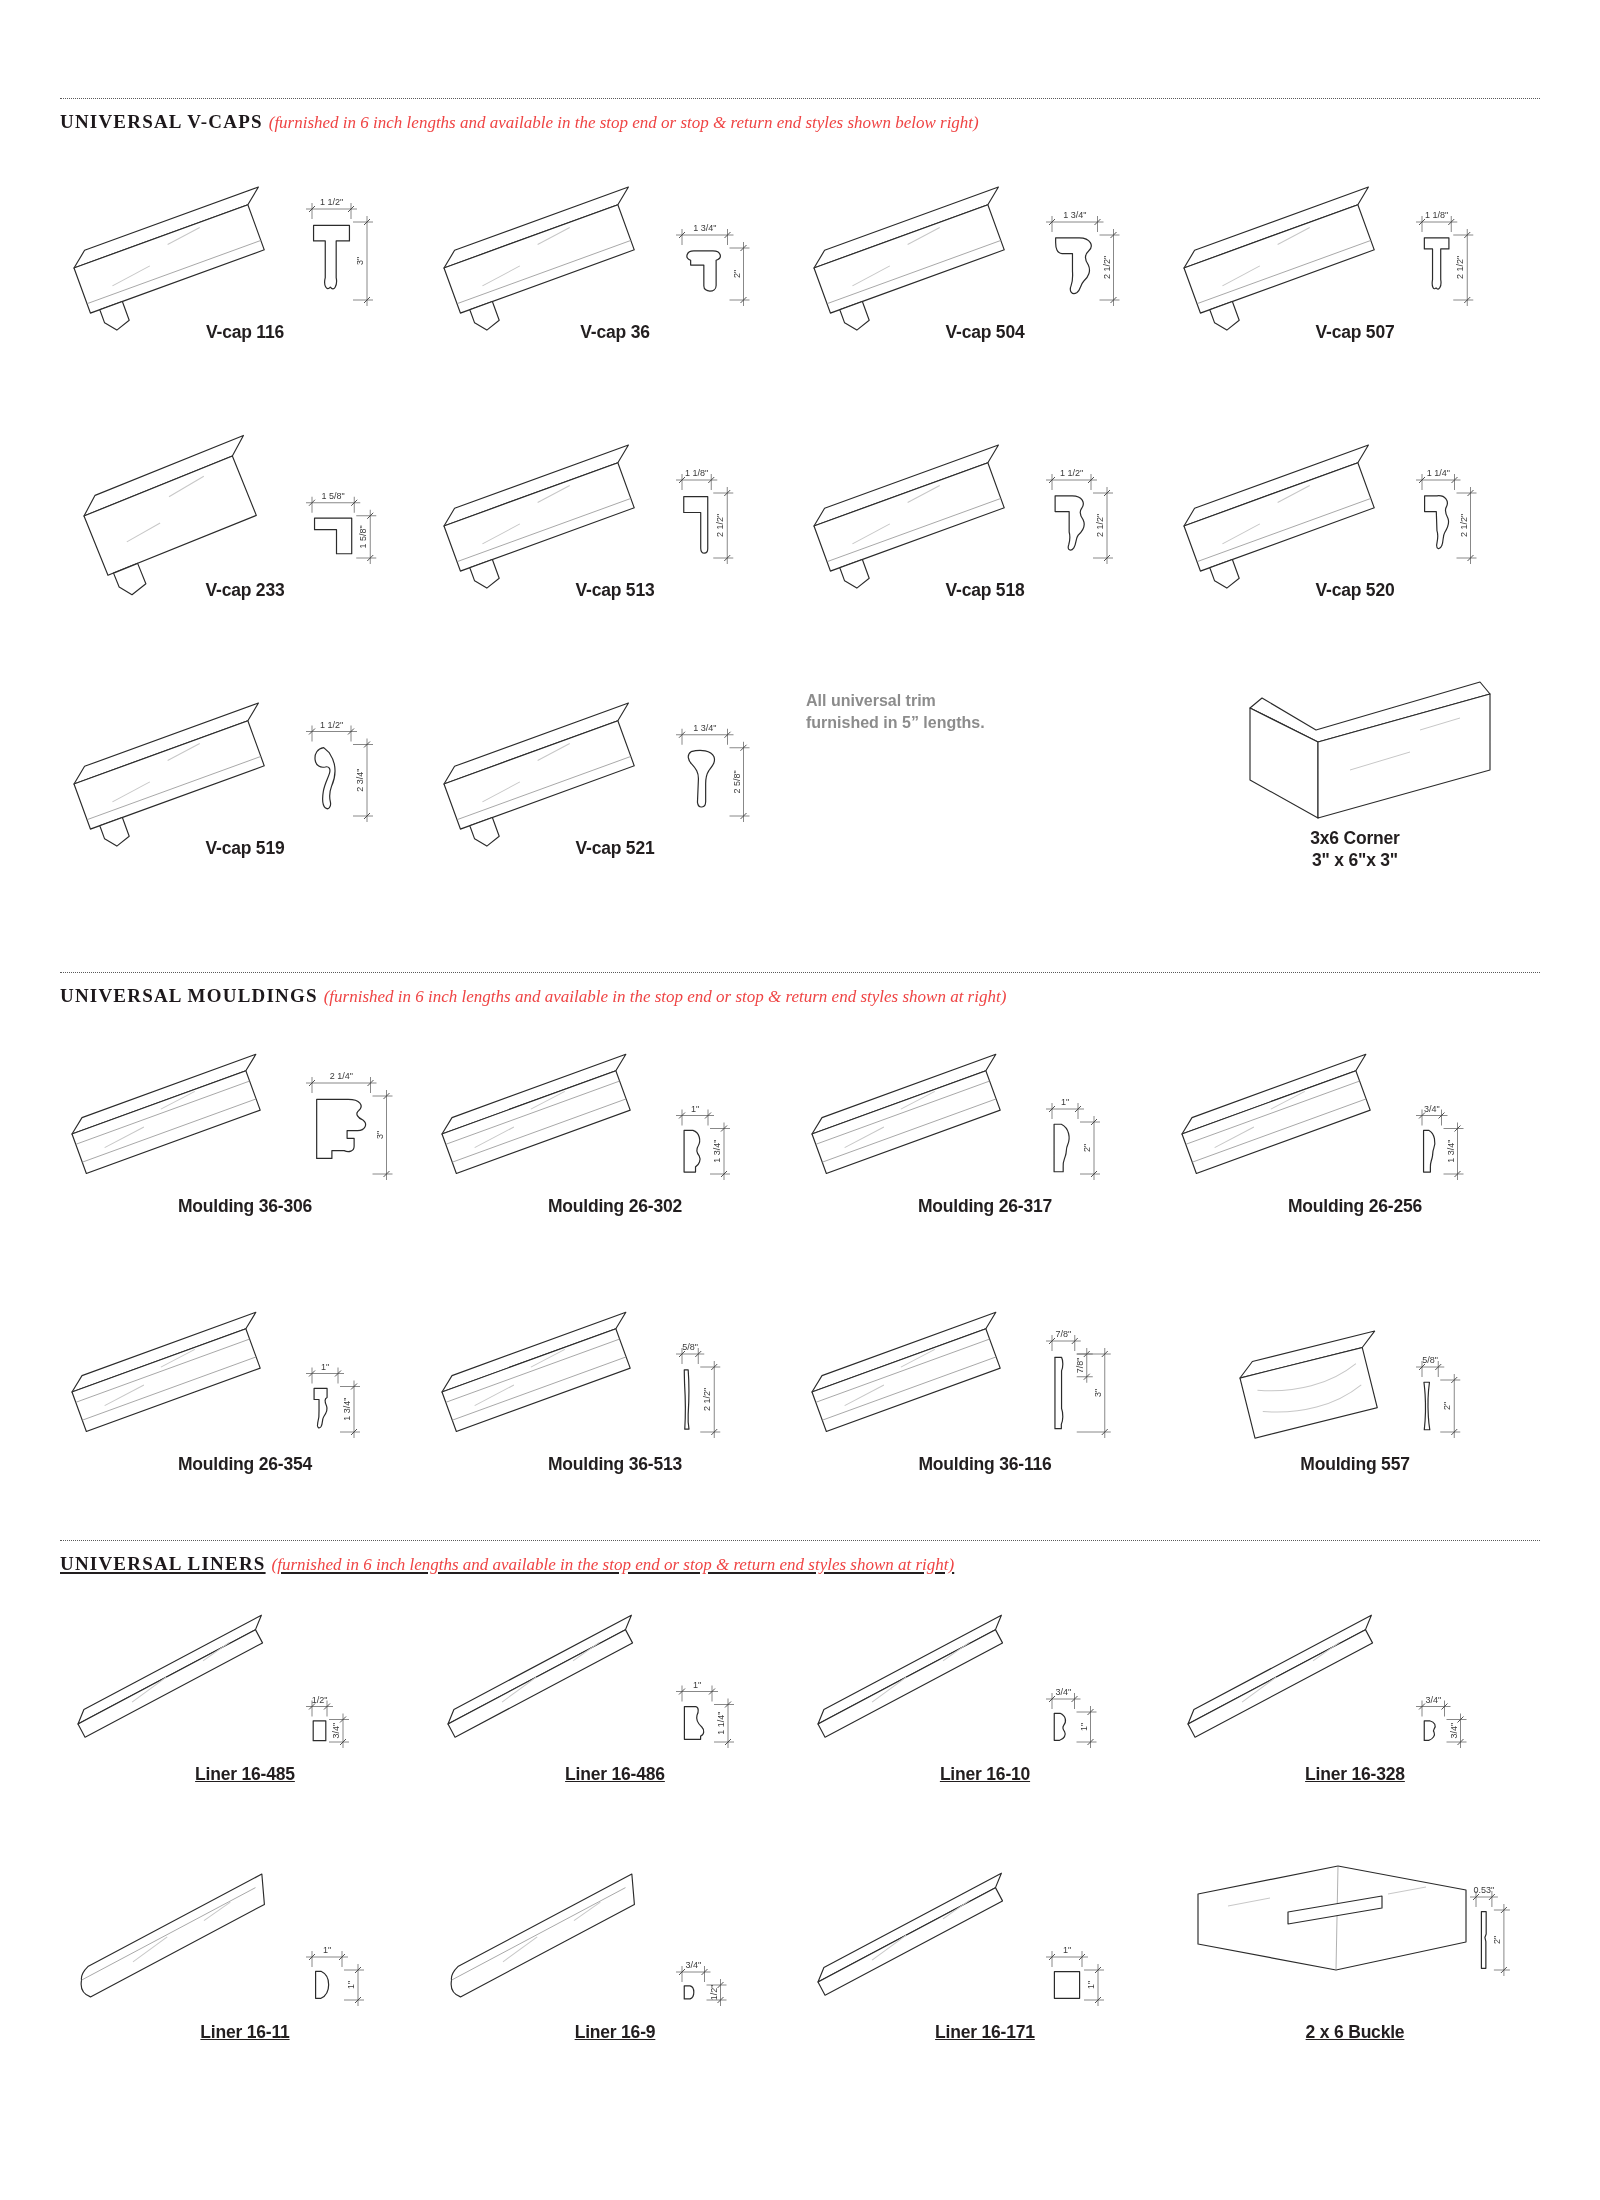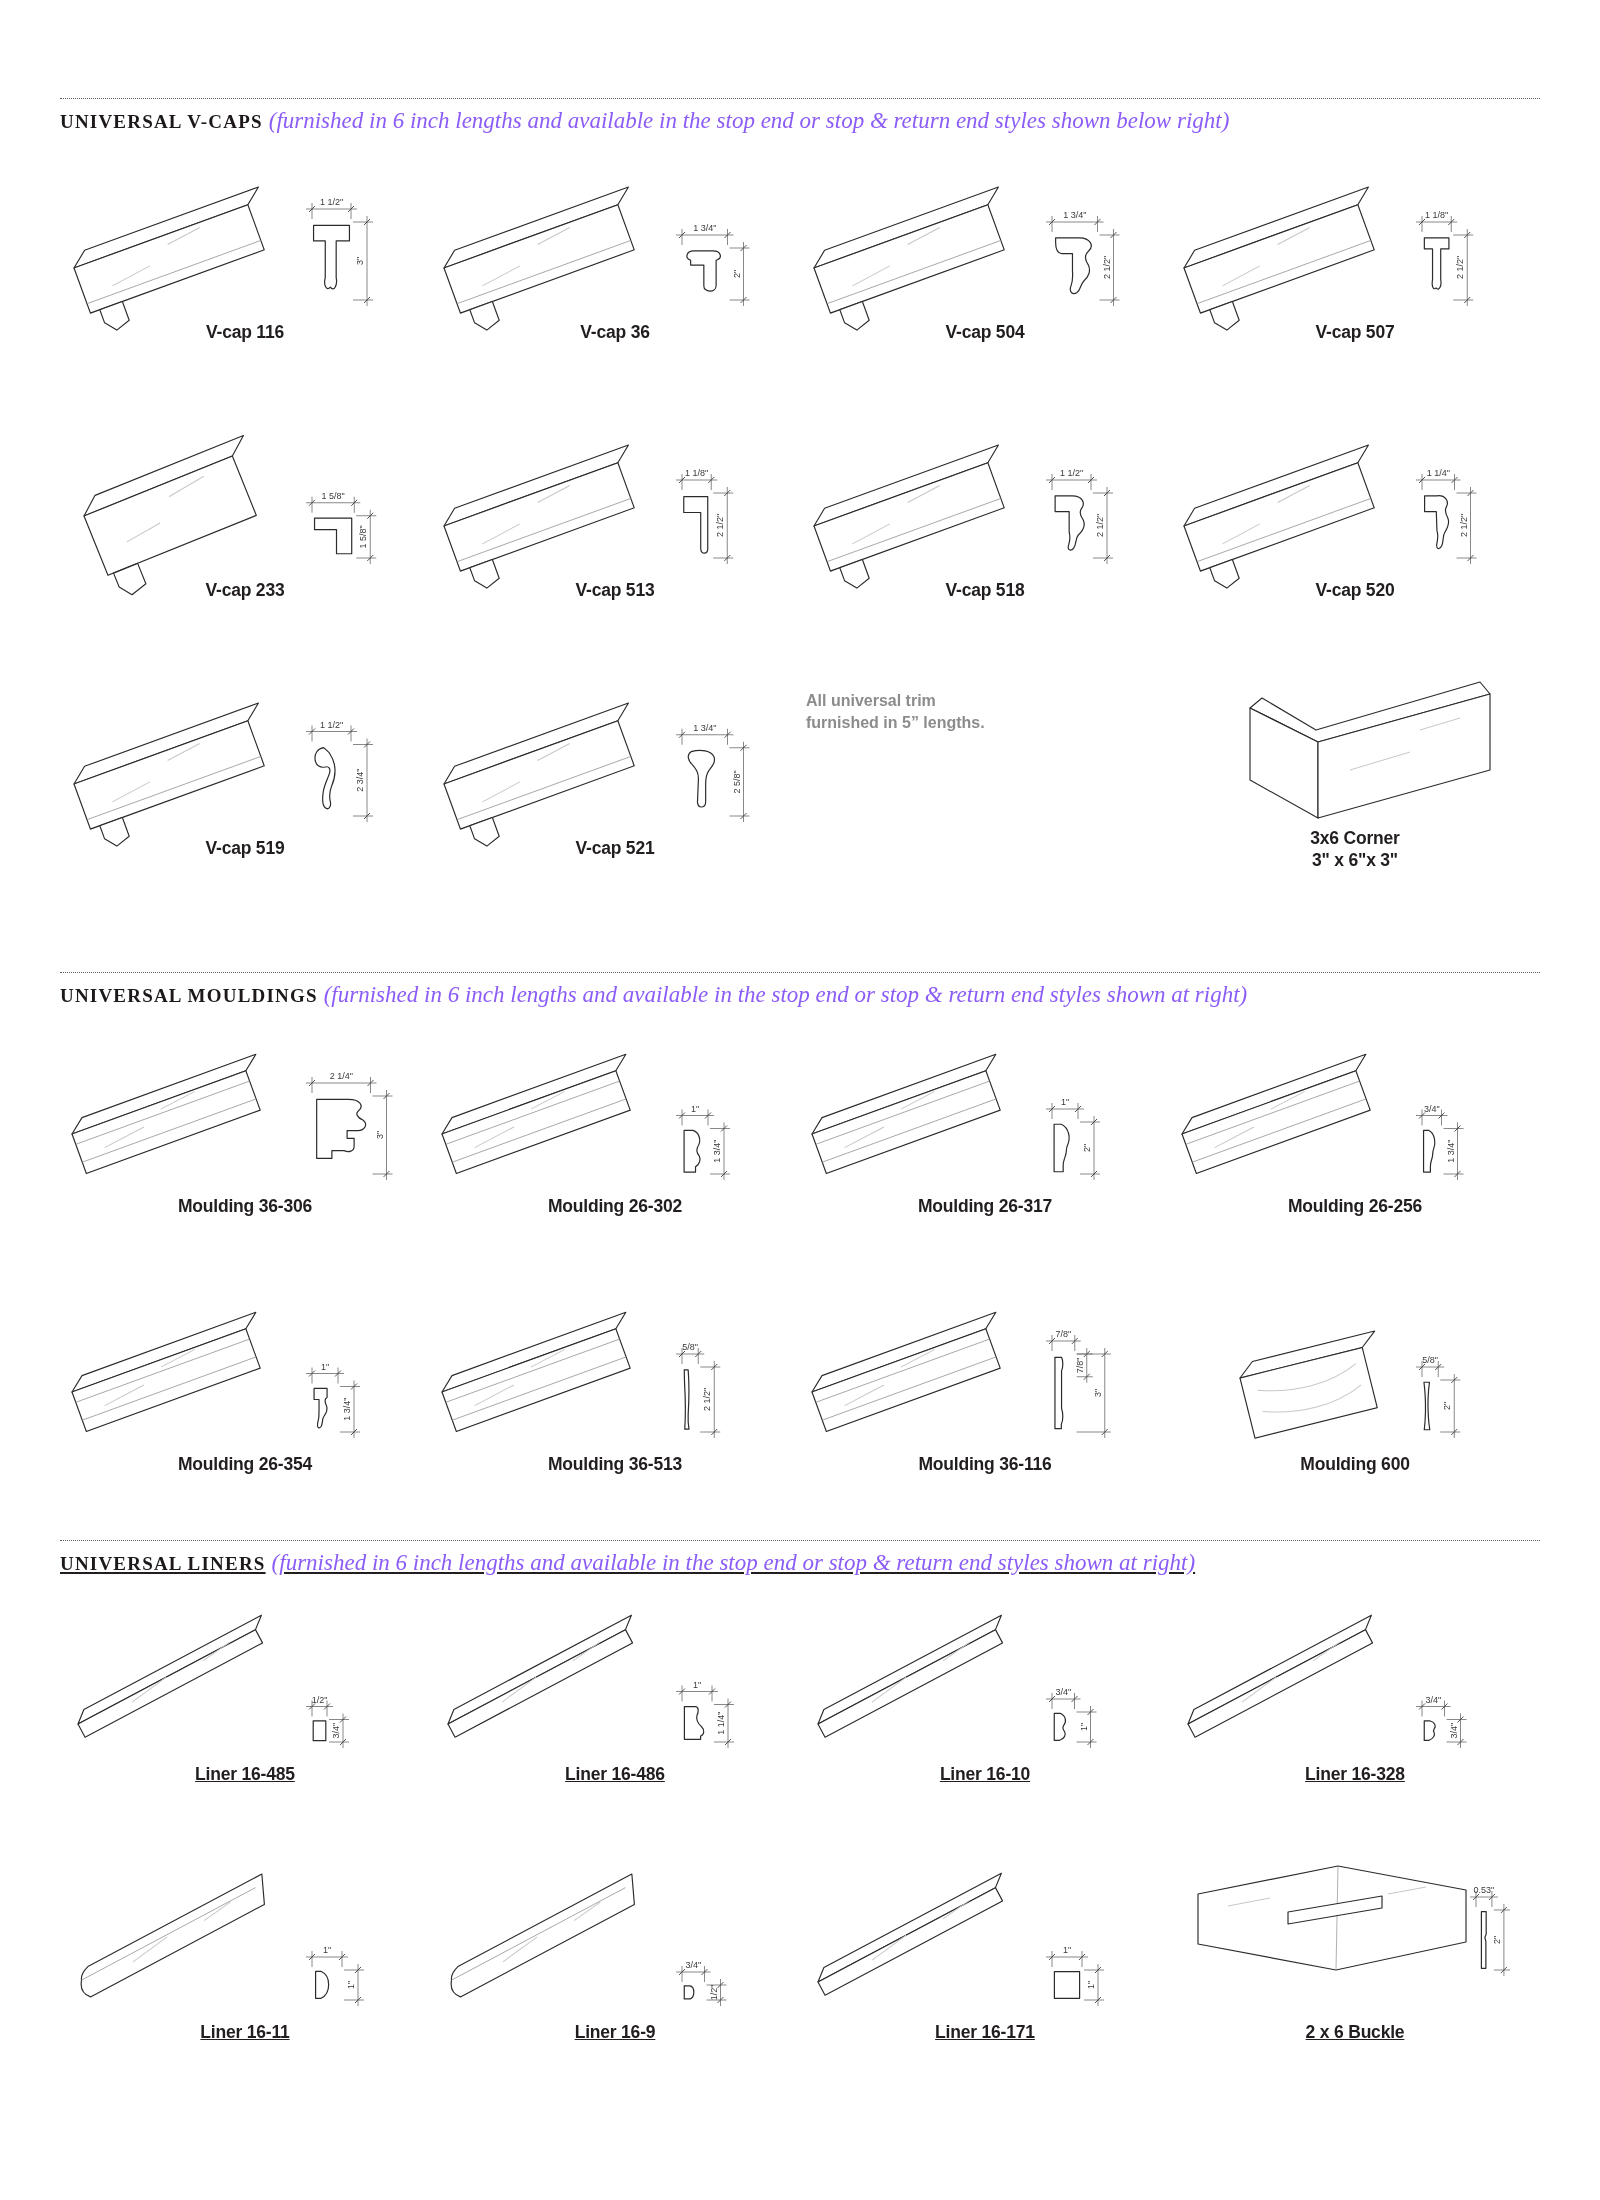--- a/index.html
+++ b/index.html
@@ -2,21 +2,21 @@
 <html><head>
 <meta charset="utf-8">
 <style>
   html,body{margin:0;padding:0;background:#fff;}
   body{width:1600px;height:2200px;position:relative;font-family:"Liberation Sans",sans-serif;color:#221e1f;}
   .page{position:absolute;inset:0;background:#ffffff;}
   .sec{position:absolute;left:60px;width:1480px;}
   .sec-rule{border-top:1px dotted #5a5a5a;height:0;}
   .sec-head{margin:7px 0 0 0;font-weight:normal;}
   .sec-title{font-family:"Liberation Serif",serif;font-weight:bold;font-size:19px;letter-spacing:1.2px;color:#1d181b;text-align:center;}
-  .sec-sub{font-family:"Liberation Serif",serif;font-style:italic;font-size:23px;color:#8b5cf6;margin-left:6px;}
+  .sec-sub{font-family:"Liberation Serif",serif;font-style:italic;font-size:17px;color:#ef4444;margin-left:6px;}
   .grid{margin-top:10px;display:grid;grid-template-columns:repeat(4,1fr);grid-auto-rows:258px;}
   .cell{position:relative;}
   svg.draw{display:block;}
   .face{fill:#ffffff;stroke:#2b2b2b;stroke-width:1.15;stroke-linejoin:round;}
   .acc{stroke:#c7c7c7;stroke-width:1;fill:none;}
   .thin{stroke:#8f8f8f;stroke-width:0.7;fill:none;}
   .prof{fill:#ffffff;stroke:#2b2b2b;stroke-width:1.2;stroke-linejoin:round;}
   .dim line{stroke:#6a6a6a;stroke-width:0.8;}
   .dim .tick{stroke:#3f3f3f;stroke-width:0.9;}
   .dim text{fill:#3a3a3a;font-size:9px;font-family:"Liberation Sans",sans-serif;}
@@ -629,21 +629,21 @@
             </g>
             <g class="dim">
               <line x1="270.25" y1="104" x2="290.25" y2="104"></line>
               <line x1="270.25" y1="156" x2="290.25" y2="156"></line>
               <line x1="284.25" y1="98" x2="284.25" y2="162"></line>
               <line class="tick" x1="281.25" y1="107" x2="287.25" y2="101"></line>
               <line class="tick" x1="281.25" y1="159" x2="287.25" y2="153"></line>
               <text transform="translate(280.25,130) rotate(-90)" text-anchor="middle">2"</text>
             </g>
           </svg>
-          <div class="lbl">Moulding 600</div>
+          <div class="lbl">Moulding 557</div>
         </div>
       </div>
   </div>
 
   <div class="sec" style="top:1540px;text-decoration:underline;">
     <div class="sec-rule"></div>
     <h2 class="sec-head"><span class="sec-title">UNIVERSAL LINERS</span><span class="sec-sub">(furnished in 6 inch lengths and available in the stop end or stop &amp; return end styles shown at right)</span></h2>
     <div class="grid">
         <div class="cell">
           <svg class="draw" width="368" height="212" viewBox="0 0 368 212">

